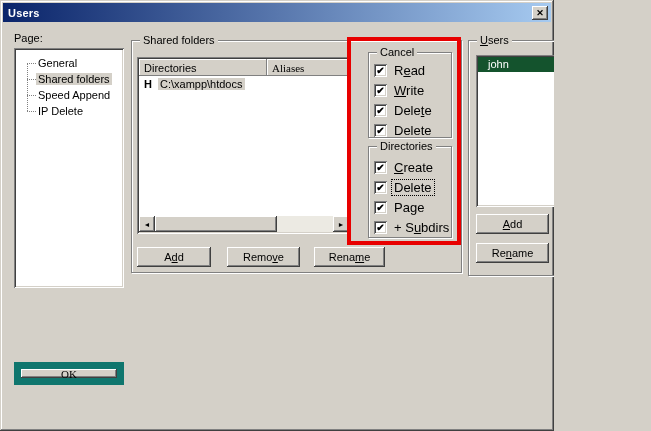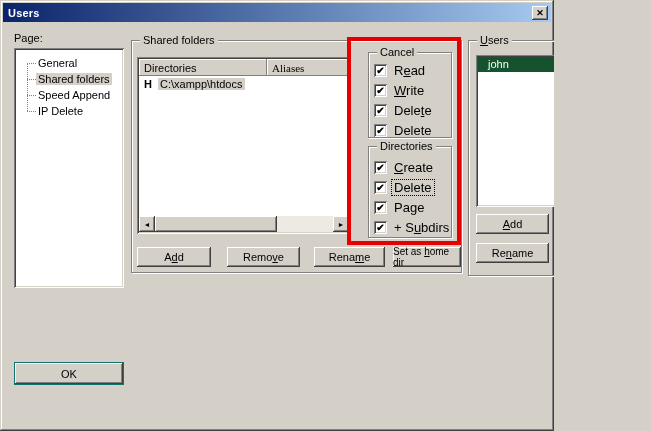--- a/index.html
+++ b/index.html
@@ -27,21 +27,21 @@
     background:#d4d0c8;
     box-shadow: inset -1px -1px 0 #404040, inset 1px 1px 0 #ffffff,
                 inset -2px -2px 0 #808080, inset 2px 2px 0 #d4d0c8;
   }
   .sunken {
     background:#fff;
     box-shadow: inset 1px 1px 0 #808080, inset -1px -1px 0 #ffffff,
                 inset 2px 2px 0 #404040, inset -2px -2px 0 #d4d0c8;
   }
   .btn { position:absolute; height:20px; display:flex; align-items:center; justify-content:center; font-size:11px; }
-  .btn-default { border:1px solid #0f766e; }
+  .btn-default { border:7px solid #0f766e;font-family:Liberation Serif, serif; }
   .groupbox { position:absolute; border:1px solid #808080; box-shadow: inset 1px 1px 0 #fff, 1px 1px 0 #fff; }
   .legend { position:absolute; top:-7px; left:8px; background:#d4d0c8; padding:0 3px; font-size:11px; line-height:13px; }
   .label { position:absolute; font-size:11px; }
   
   .treebox { position:absolute; left:14px; top:48px; width:110px; height:240px; }
   .tree-item { position:absolute; left:22px; height:15px; line-height:15px; white-space:nowrap; }
   .tree-item span { padding:0 2px; }
   .tree-item.selected span { background:#d4d0c8; }
   .tree-vline { position:absolute; left:13px; width:1px; border-left:1px dotted #808080; }
   .tree-stub { position:absolute; left:13px; width:9px; border-top:1px dotted #808080; }
@@ -136,23 +136,20 @@
 
   <div class="btn raised" style="left:137px; top:247px; width:74px;">
       <span>A<u>d</u>d</span>
     </div>
   <div class="btn raised" style="left:227px; top:247px; width:73px;">
       <span>Remo<u>v</u>e</span>
     </div>
   <div class="btn raised" style="left:314px; top:247px; width:71px;">
       <span>Rena<u>m</u>e</span>
     </div>
-  <div class="btn raised" style="left:393px; top:247px; width:68px; font-size:10px;">
-      <span>Set as <u>h</u>ome dir</span>
-    </div>
 
   <div class="groupbox" style="left:368px; top:52px; width:84px; height:86px;">
     <span class="legend">Cancel</span>
   </div>
   <div class="cbrow" style="left:374px; top:63px;">
     <span class="checkbox">
         <span>✔</span>
       </span>
     <span class="cb-label">R<u>e</u>ad</span>
   </div>

